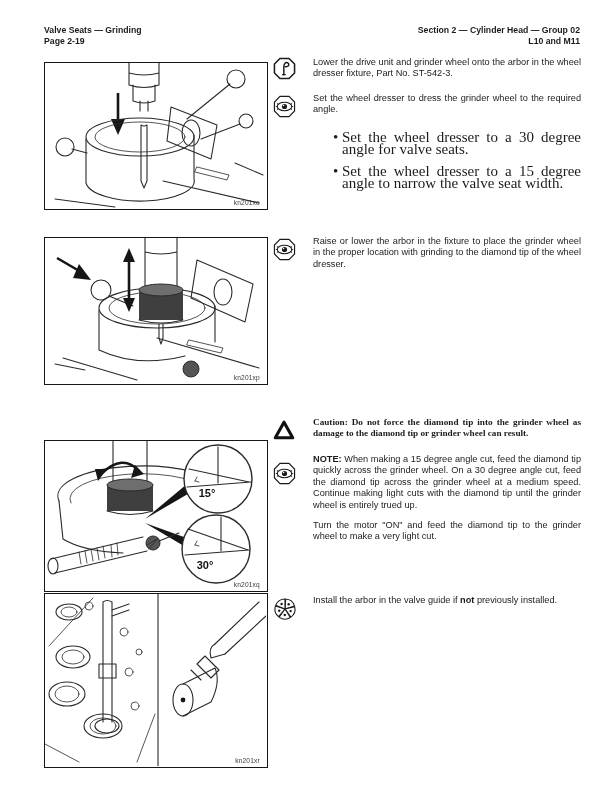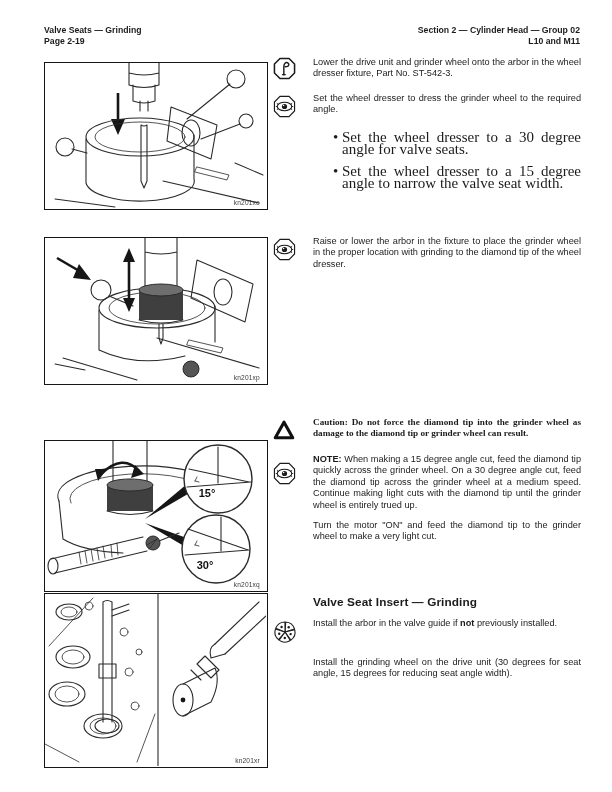--- a/index.html
+++ b/index.html
@@ -273,21 +273,20 @@
     </div>
     <div class="trow">
       <div class="ticon"></div>
       <div class="ttext">
           <p class="body">Turn the motor "ON" and feed the diamond tip to the grinder wheel to make a very light cut.</p>
         </div>
     </div>
   </section>
 
   <section class="tblock" style="top:595px;">
-    <h2 class="insert">Valve Seat Insert — Grinding</h2>
     <div class="trow">
       <div class="ticon pt2">
         <svg viewBox="0 0 24 24" width="24" height="24">
           <g fill="#fff" stroke="#1b1b1b" stroke-width="1.1" stroke-linejoin="round">
             <path d="M12,12 L12.7,2 A10,10 0 0 1 21.5,8.9 Z"></path>
             <path d="M12,12 L21.7,9.6 A10,10 0 0 1 17.9,20.1 Z"></path>
             <path d="M12,12 L17.3,20.5 A10,10 0 0 1 6.1,20.1 Z"></path>
             <path d="M12,12 L5.6,19.7 A10,10 0 0 1 2.5,8.9 Z"></path>
             <path d="M12,12 L2.7,8.3 A10,10 0 0 1 12,2 Z"></path>
           </g>
@@ -297,21 +296,15 @@
             <circle cx="11.8" cy="18" r="1.2"></circle>
               <circle cx="6.2" cy="13.7" r="1.2"></circle>
             <circle cx="8.6" cy="7" r="1.2"></circle>
           </g>
         </svg>
       </div>
       <div class="ttext">
         <p class="body"><span>Install the arbor in the valve guide if </span><b>not</b><span> previously installed.</span></p>
       </div>
     </div>
-    <div class="trow">
-      <div class="ticon"></div>
-      <div class="ttext">
-          <p class="body">Install the grinding wheel on the drive unit (30 degrees for seat angle, 15 degrees for reducing seat angle width).</p>
-        </div>
-    </div>
   </section>
 
 </div>
 
 </body></html>

